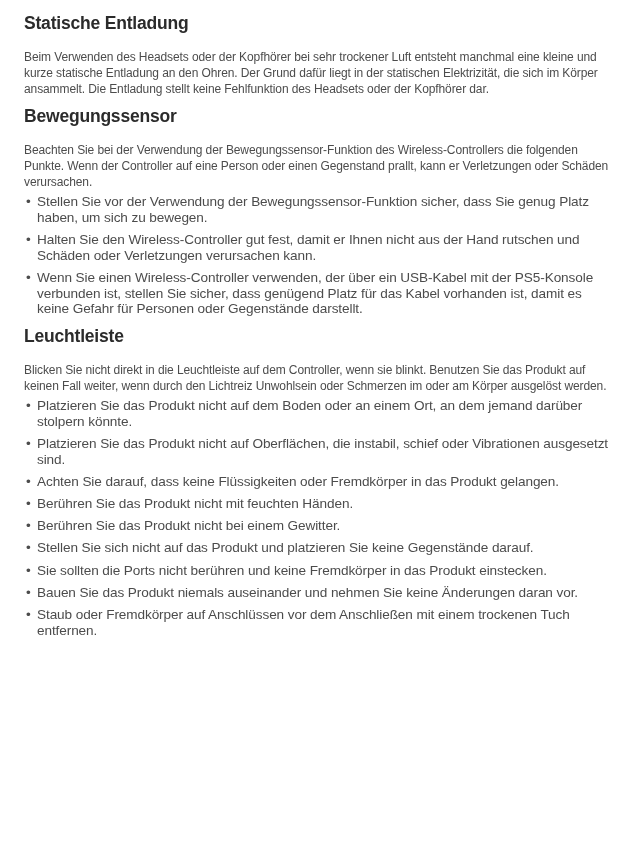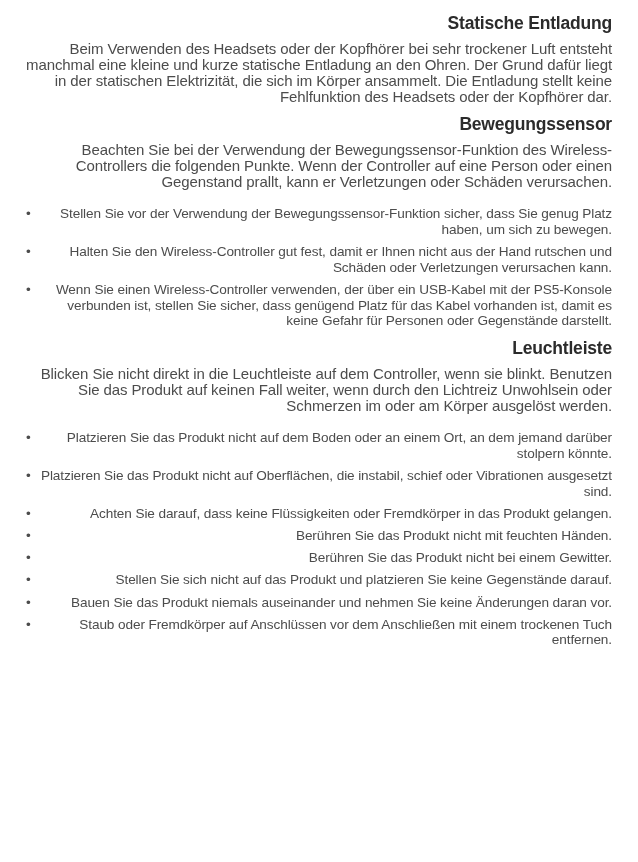--- a/index.html
+++ b/index.html
@@ -7,41 +7,41 @@
     --body-color:#4c4c4c;
     --page-bg:#ffffff;
   }
   html,body{margin:0;padding:0;}
   body{
     width:638px;height:862px;overflow:hidden;
     background:var(--page-bg);
     font-family:"Liberation Sans","DejaVu Sans",sans-serif;
     -webkit-font-smoothing:antialiased;
   }
-  main{padding:13px 26px 0 24px;text-align:right;}
+  main{padding:13px 26px 0 24px;}
   .section{margin:0;}
   .section-heading{
     font-size:17.5px;
     font-weight:bold;
     line-height:20px;
     letter-spacing:-0.2px;
     color:var(--heading-color);
     margin:9px 0 4px 0;
   }
   .section:first-child .section-heading{margin-top:0;}
   .para{
-    font-size:15px;
+    font-size:12px;
     line-height:16px;
     letter-spacing:-0.1px;
     color:var(--body-color);
-    margin:8px 0 3px 0;
+    margin:16px 0 3px 0;
   }
   ul.bullets{
     list-style:none;
-    margin:16px 0 2px 0;
+    margin:4px 0 2px 0;
     padding:0;
   }
   ul.bullets li{
     position:relative;
     padding-left:13px;
     font-size:13.6px;
     line-height:15.7px;
     letter-spacing:-0.1px;
     color:var(--body-color);
     margin:0 0 6.5px 0;
@@ -88,17 +88,18 @@
 
   <section class="section">
 
     <ul class="bullets">
         <li>Platzieren Sie das Produkt nicht auf dem Boden oder an einem Ort, an dem jemand darüber stolpern könnte.</li>
         <li>Platzieren Sie das Produkt nicht auf Oberflächen, die instabil, schief oder Vibrationen ausgesetzt sind.</li>
         <li>Achten Sie darauf, dass keine Flüssigkeiten oder Fremdkörper in das Produkt gelangen.</li>
         <li>Berühren Sie das Produkt nicht mit feuchten Händen.</li>
         <li>Berühren Sie das Produkt nicht bei einem Gewitter.</li>
         <li>Stellen Sie sich nicht auf das Produkt und platzieren Sie keine Gegenstände darauf.</li>
+        <li>Sie sollten die Ports nicht berühren und keine Fremdkörper in das Produkt einstecken.</li>
         <li>Bauen Sie das Produkt niemals auseinander und nehmen Sie keine Änderungen daran vor.</li>
         <li>Staub oder Fremdkörper auf Anschlüssen vor dem Anschließen mit einem trockenen Tuch entfernen.</li>
       </ul>
   </section>
 </main>
 
 </body></html>

